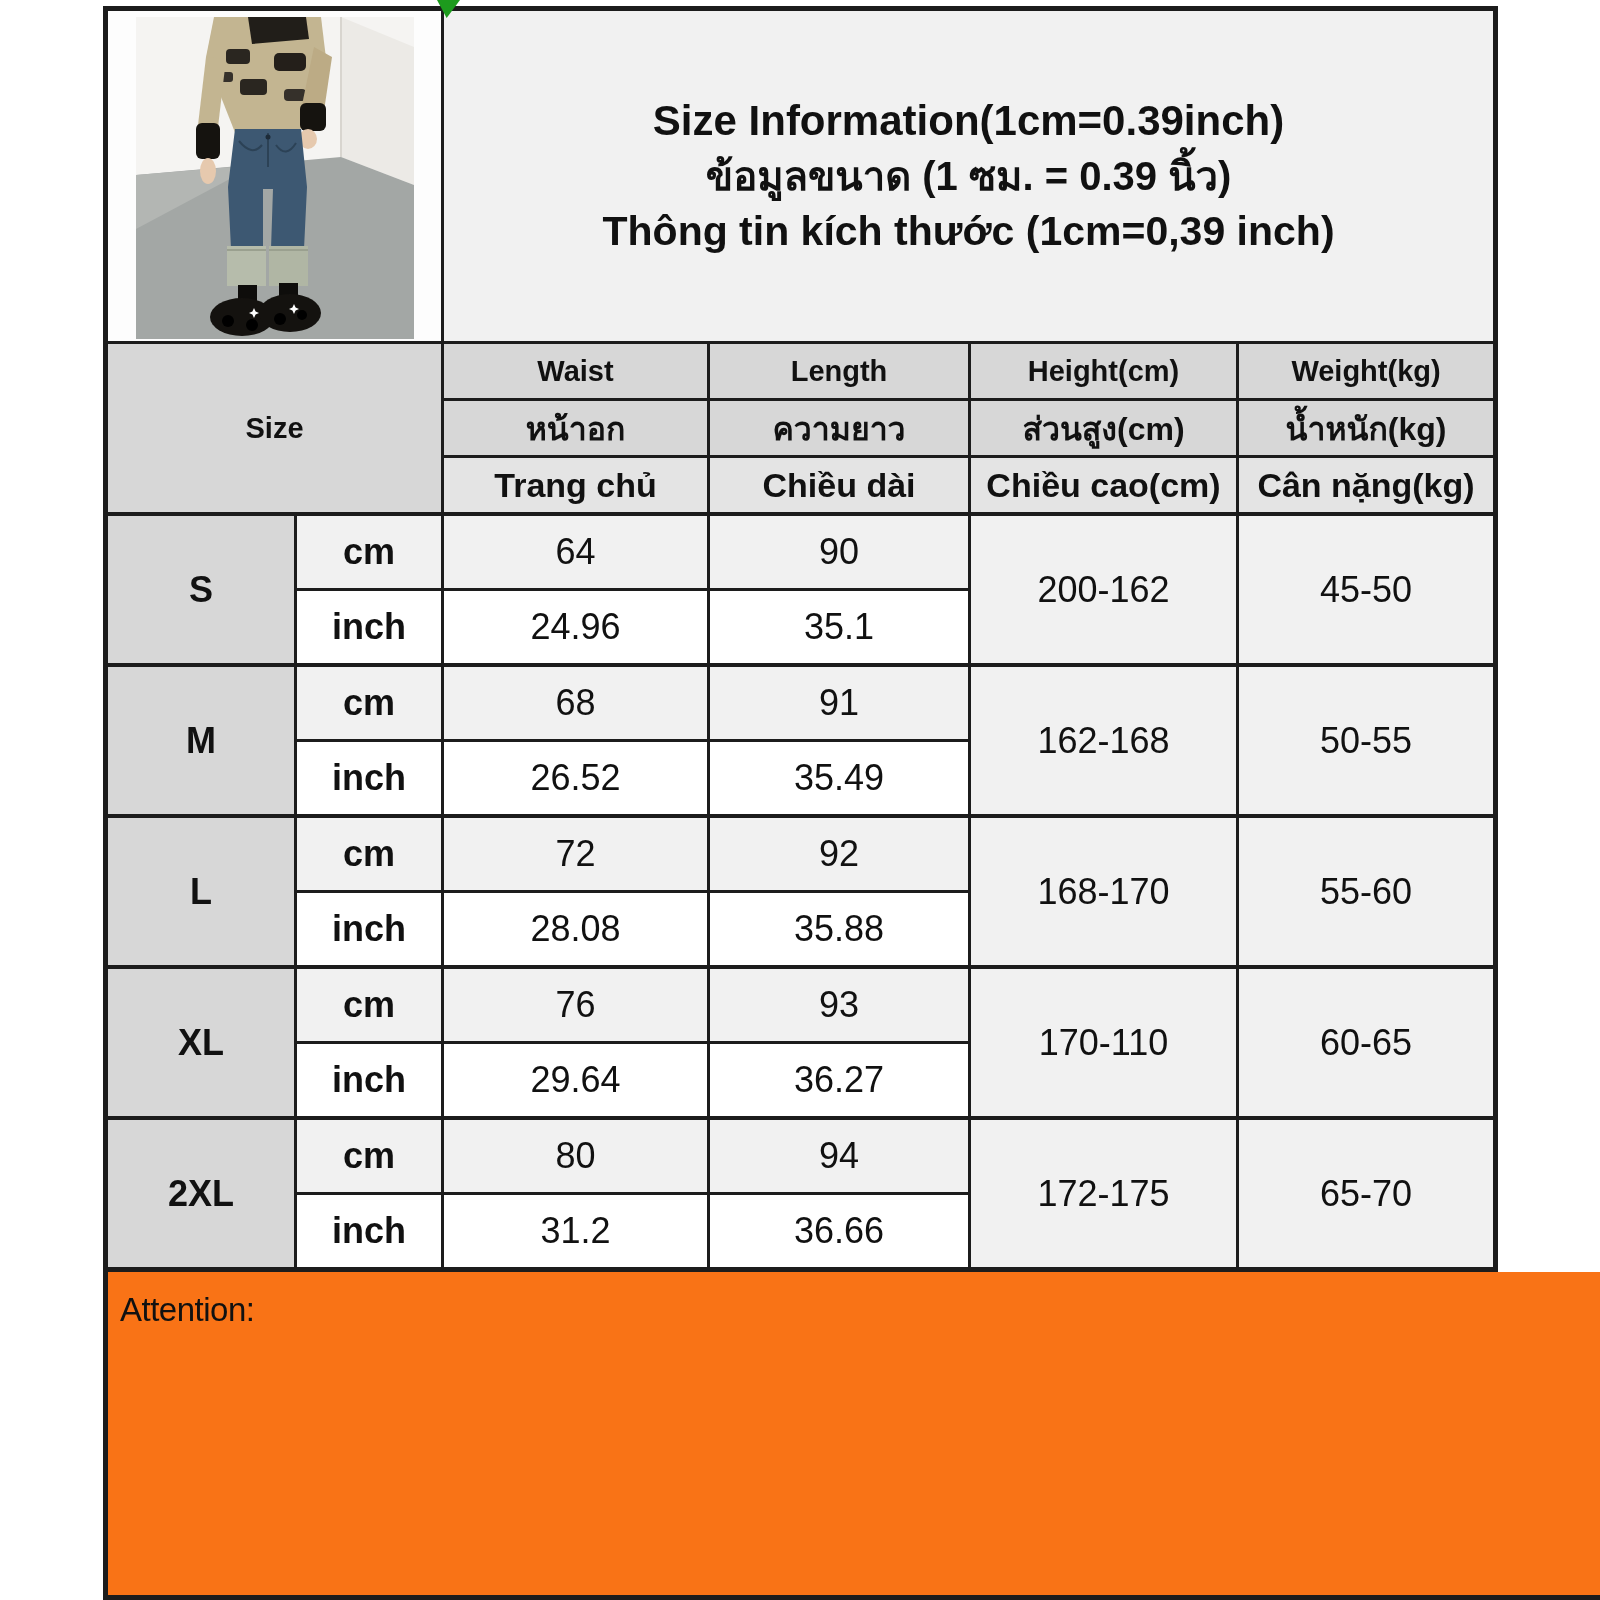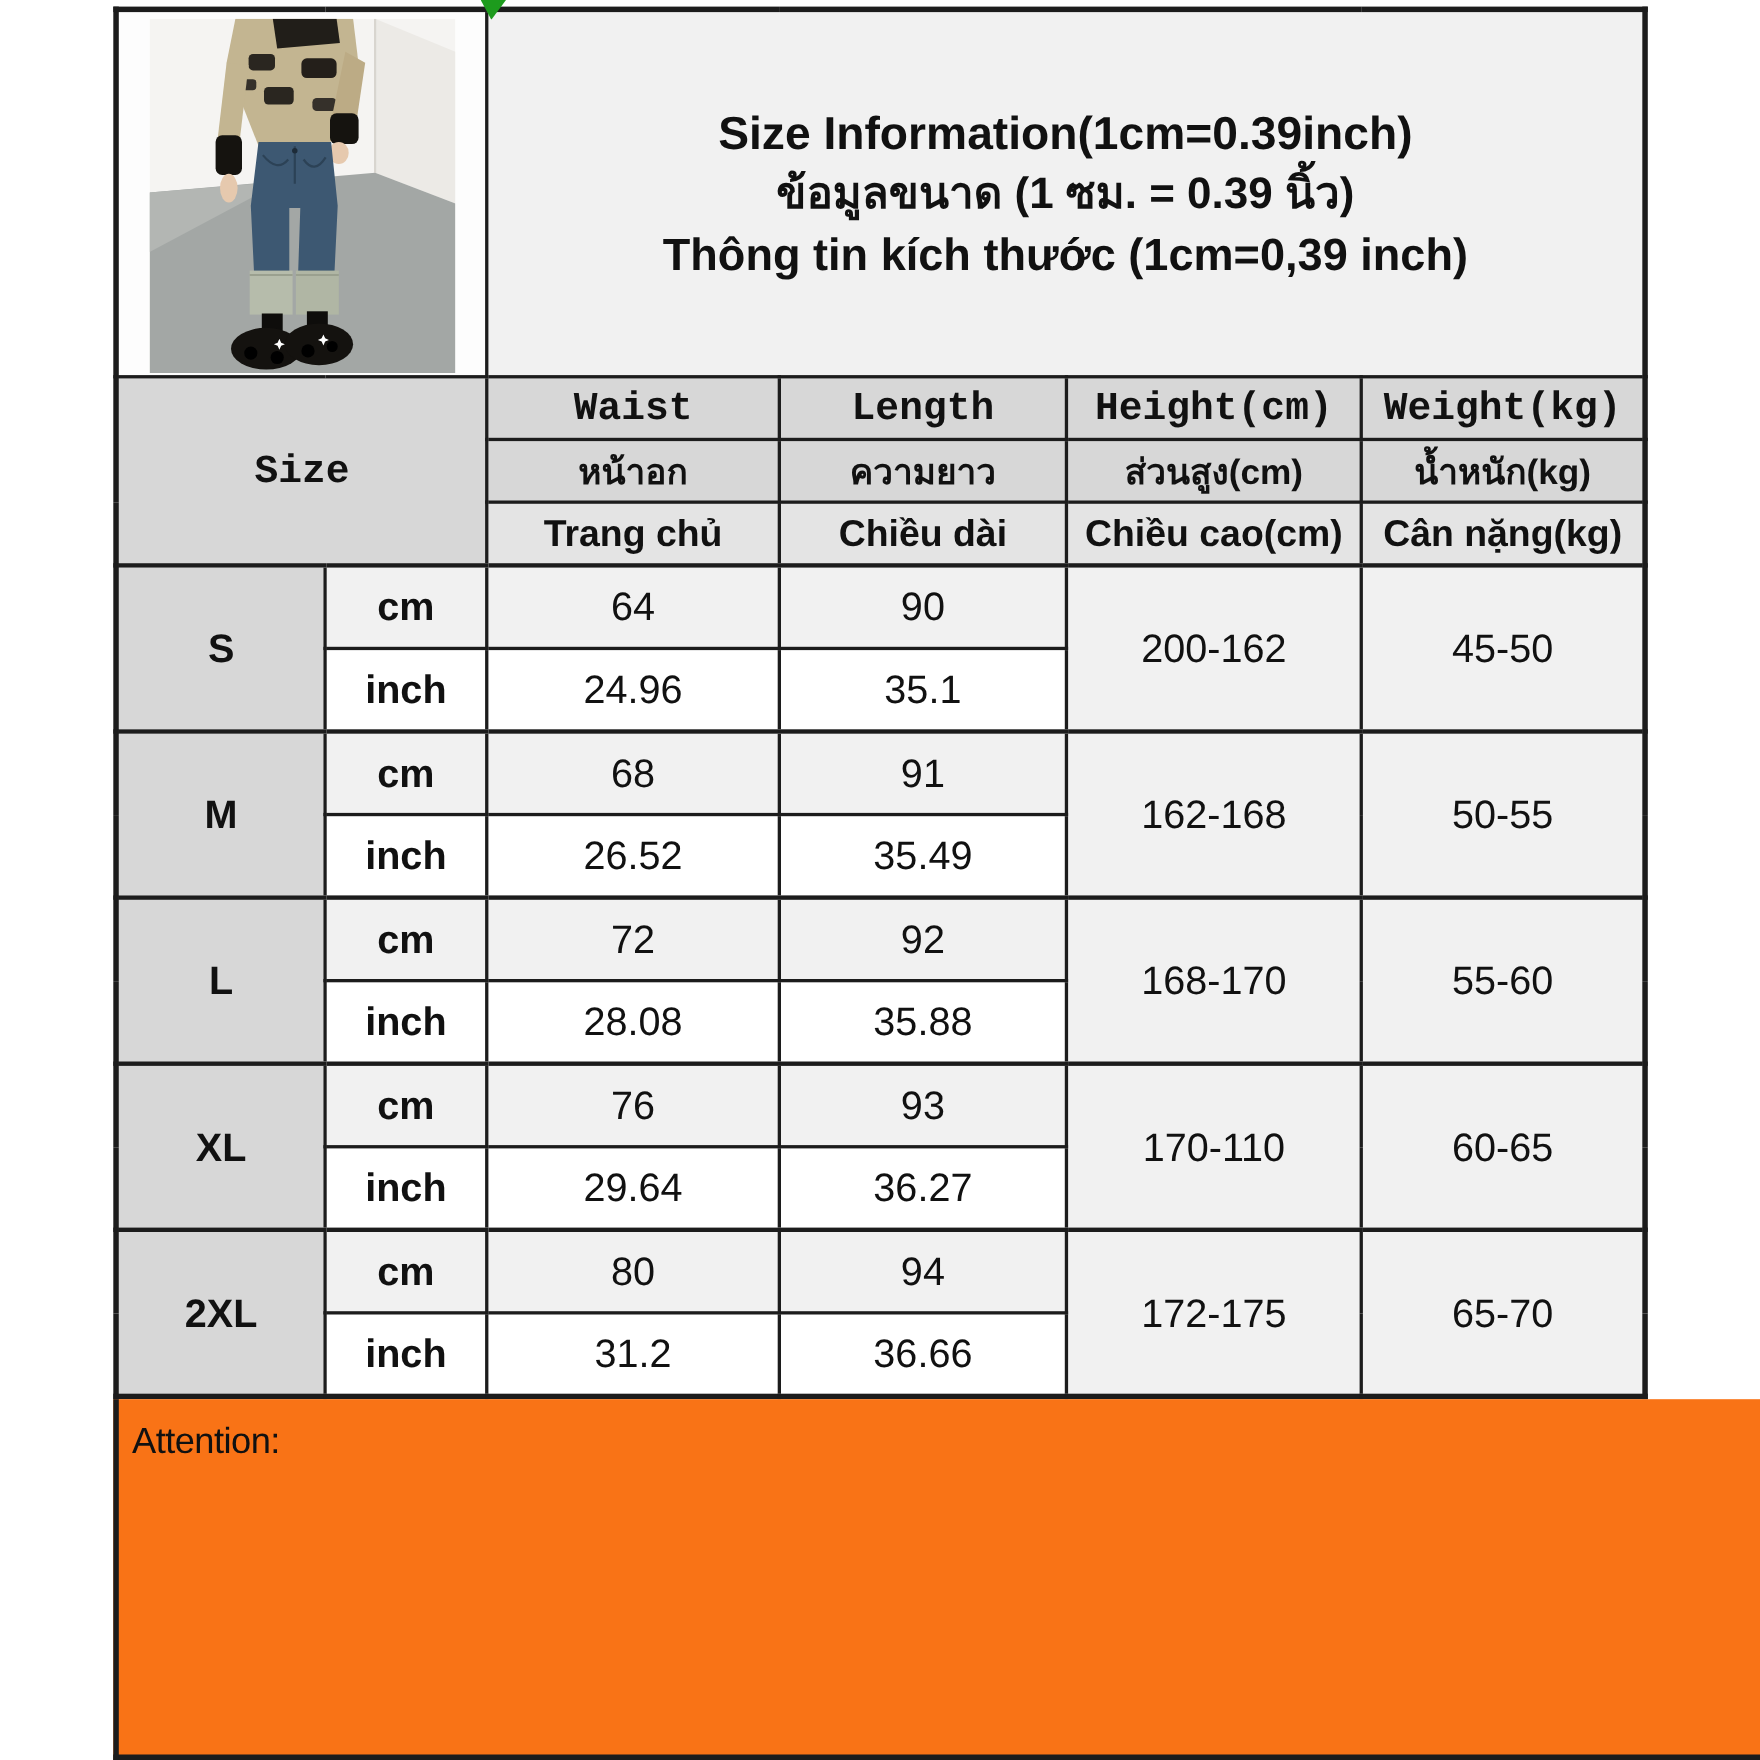--- a/index.html
+++ b/index.html
@@ -17,21 +17,21 @@
   td.title-cell{background:var(--title-bg,#f1f1f1);}
   .title-block div{font-weight:bold;line-height:1.36;}
   .t-en{font-size:42px;}
   .t-th{font-size:40px;}
   .t-vi{font-size:41px;}
 
   
   tr.head td{background:var(--header-gray,#d7d7d7);font-weight:bold;height:54px;}
   tr.head.vi td{background:var(--header-gray-light,#e4e4e4);}
   td.size-head{background:var(--header-gray,#d7d7d7);font-size:52px;font-weight:bold;}
-  tr.head.en td{font-size:36px;font-family:Liberation Mono, monospace;}
+  tr.head.en td{font-size:29px;}
   tr.head.th td{font-size:32px;margin-left:14px;}
   tr.head.vi td{font-size:34px;}
 
   
   tr.r td{height:72px;font-size:36px;}
   td.size-label{background:var(--header-gray,#d7d7d7);font-weight:bold;font-size:38px;}
   tr.r.cm td.unit, tr.r.cm td.val{background:var(--cell-light-gray,#f1f1f1);}
   tr.r.inch td.unit, tr.r.inch td.val{background:var(--cell-white,#ffffff);}
   td.unit{font-weight:bold;font-size:34px;}
   td.range{background:var(--cell-light-gray,#f1f1f1);}

